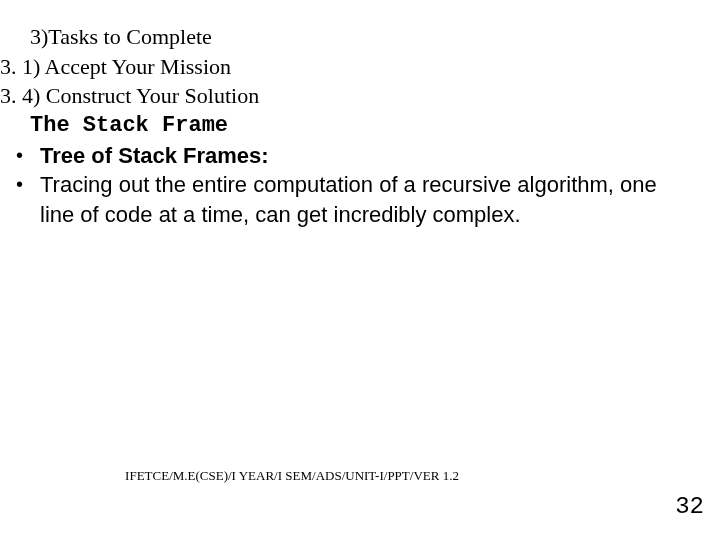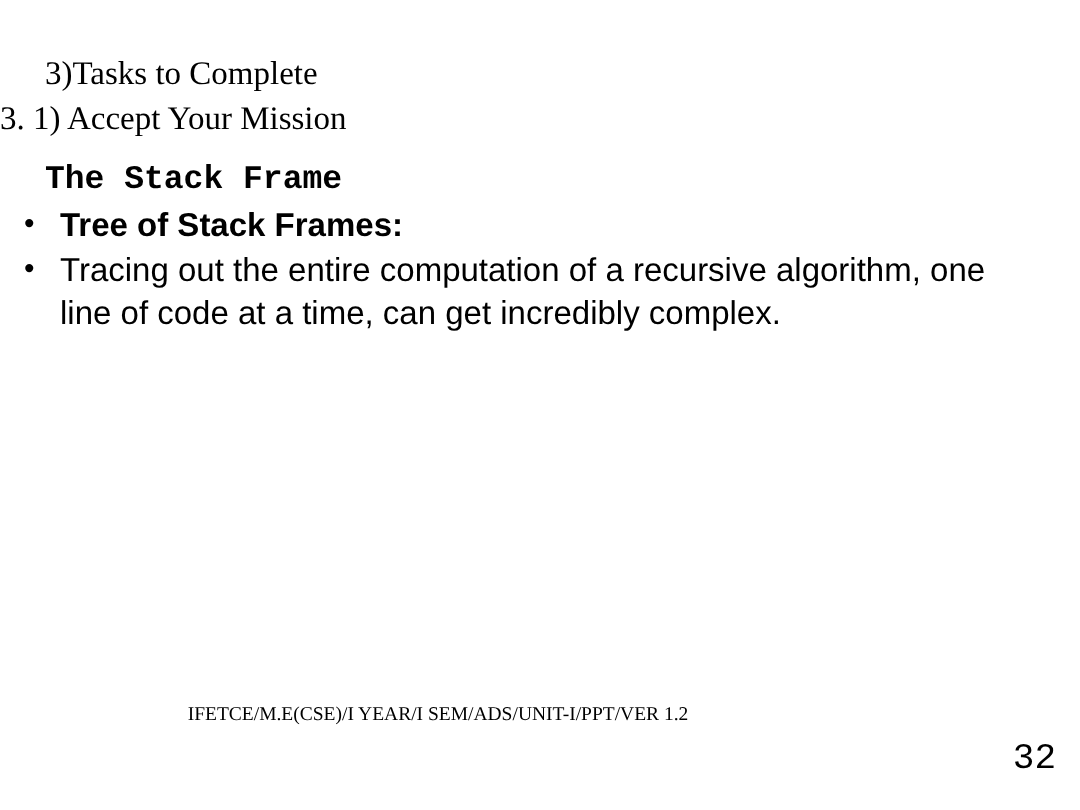--- a/index.html
+++ b/index.html
@@ -18,21 +18,21 @@
     left: 0; top: 0;
     width: 720px;
     height: 540px;
     box-sizing: border-box;
     padding-top: 22px;
   }
   .line {
     font-size: 22px;
     line-height: 1.35;
   }
-  .ind0 { padding-left: 30px; margin-top: 12px; }
+  .ind0 { padding-left: 30px; }
   .ind1 { }
   .bold { font-weight: bold; }
   .arial { font-family: Liberation Mono, monospace; }
   .bullet-row {
     display: flex;
     align-items: flex-start;
   }
   .bullet-dot {
     width: 40px;
     flex: 0 0 40px;
@@ -67,20 +67,21 @@
   }
 </style>
 </head>
 <body>
 
 <div class="slide">
 
   <div class="line ind0">3)Tasks to Complete</div>
 
   <div class="line ind1">3. 1) Accept Your Mission</div>
+  <div class="line ind1">3. 4) Construct Your Solution</div>
 
   <div class="line ind0 bold arial">The Stack Frame</div>
 
   <div class="bullet-row">
     <div class="bullet-dot">•</div>
     <div class="bullet-text bold">Tree of Stack Frames:</div>
   </div>
 
   <div class="bullet-row">
     <div class="bullet-dot">•</div>

